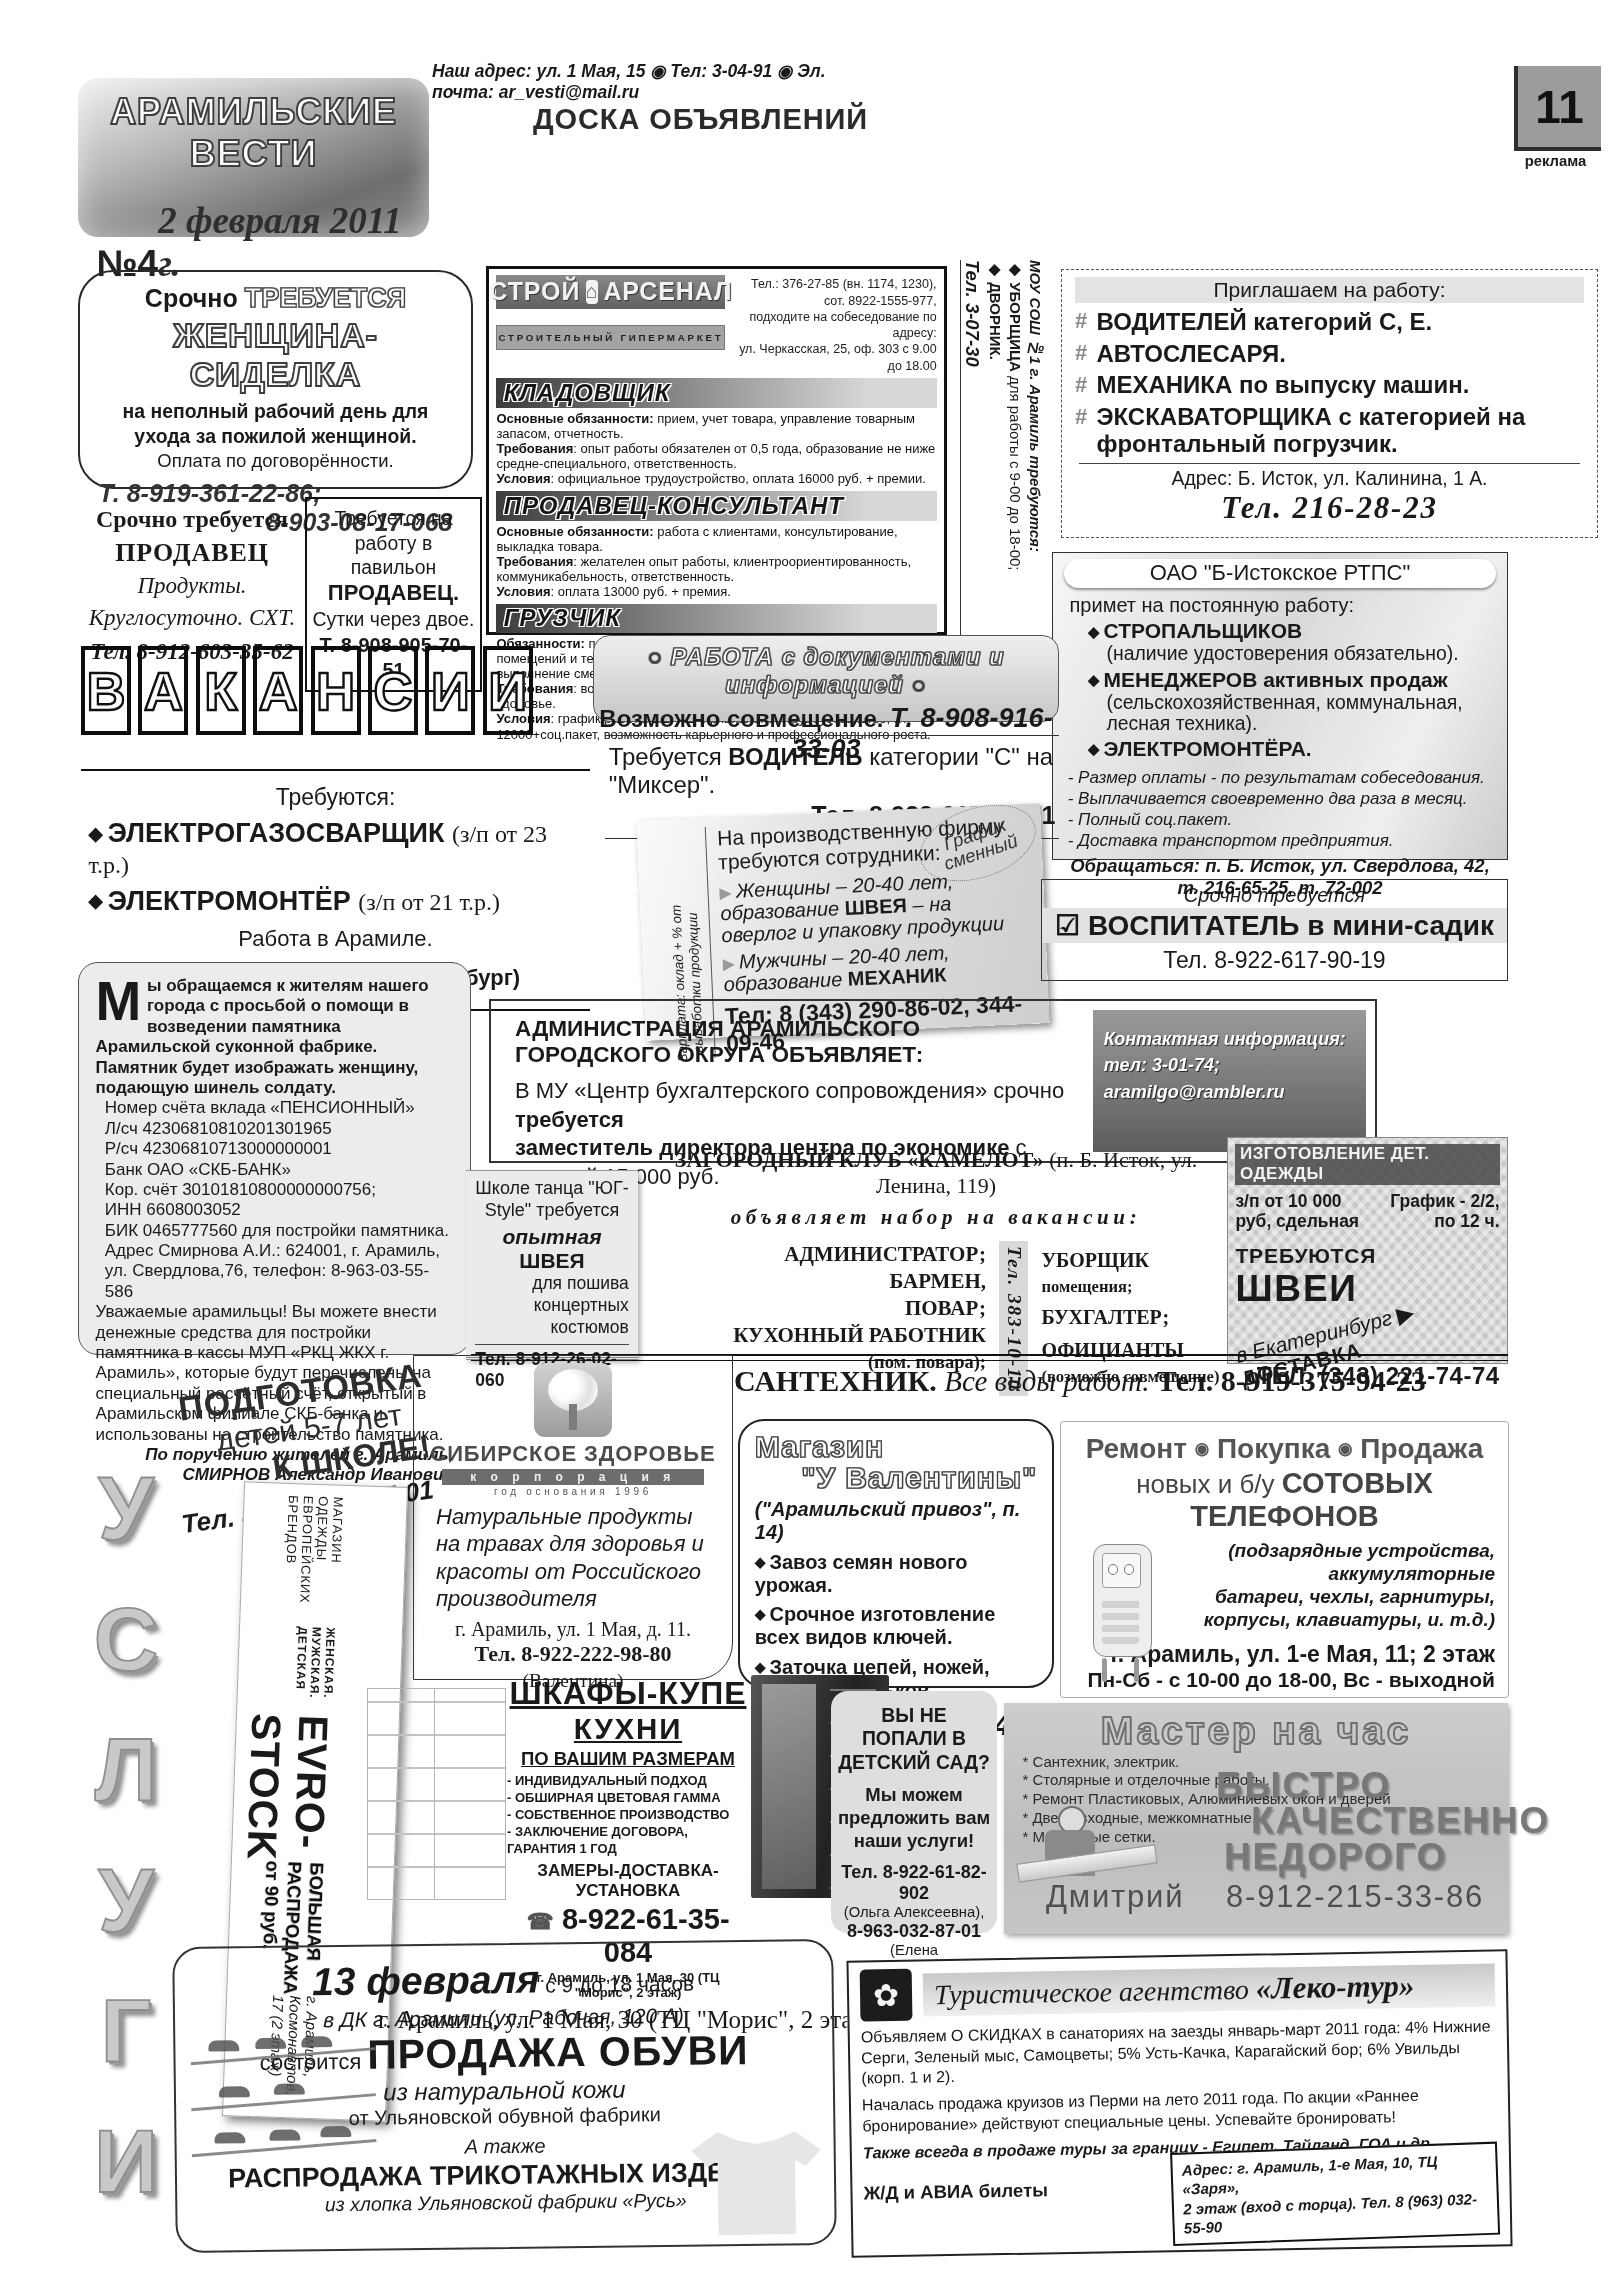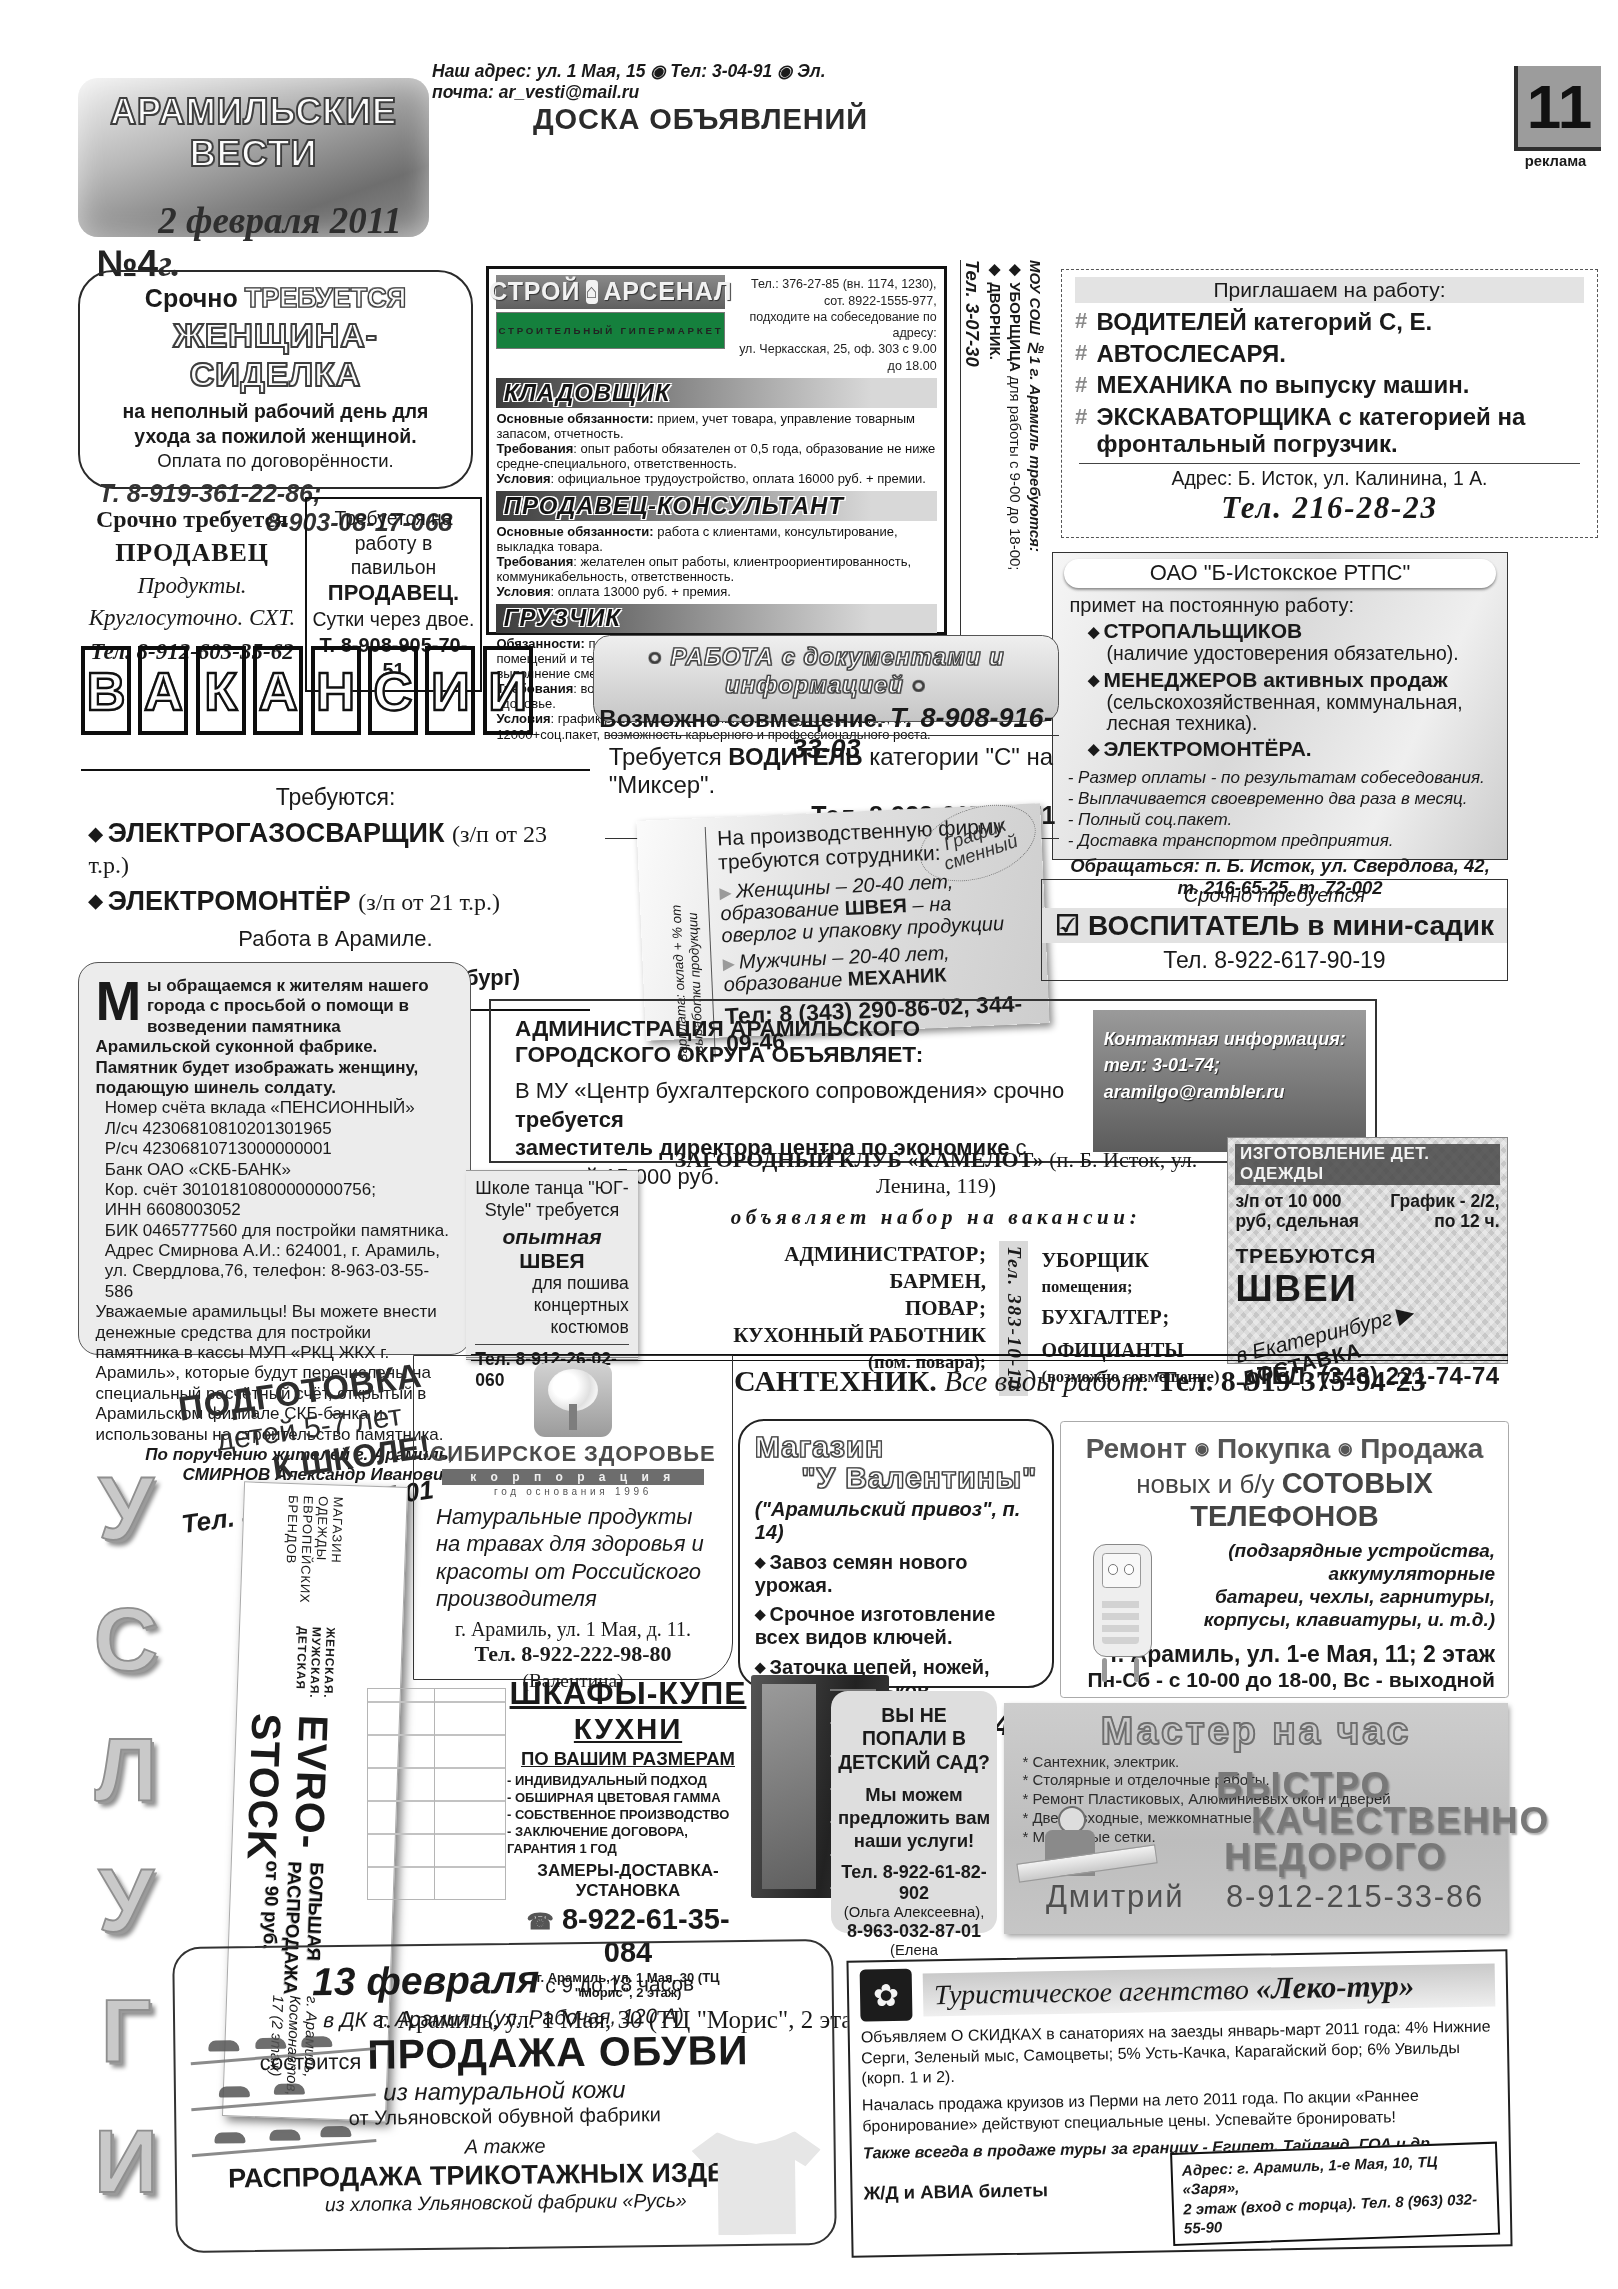--- a/index.html
+++ b/index.html
@@ -16,21 +16,21 @@
   #masthead{left:78px;top:78px;width:351px;height:159px;border-radius:20px;
     background:linear-gradient(160deg,#f0f0f0 0%,#b9b9b9 35%,#6e6e6e 75%,#8d8d8d 100%);
     box-shadow:inset 0 0 28px rgba(255,255,255,.5);padding:13px 9.2px 0 9.2px;box-sizing:border-box;}
   #masthead .mh-title{font-size:36px;font-weight:bold;letter-spacing:0.9px;text-align:center;}
   #masthead .mh-row{display:flex;justify-content:space-between;align-items:flex-end;margin-top:24px;padding:0 9.2px;}
   #masthead .mh-issue{font-size:37px;font-weight:bold;color:#222;text-shadow:0.9px 0.9px 0 #eee;}
   #masthead .mh-date{font-family:"Liberation Serif",serif;font-style:italic;font-weight:bold;font-size:37px;color:#2e2e2e;}
   #contactline{left:432px;top:61px;width:443px;font-size:17.5px;font-weight:bold;font-style:italic;}
   #boardtitle{left:533px;top:103px;font-size:29px;font-weight:bold;letter-spacing:0.9px;color:#2b2b2b;}
   #pagenum{left:1514px;top:66px;width:83px;height:81px;background:#9c9c9c;border-left:4.6px solid #2e2e2e;border-bottom:4.6px solid #2e2e2e;
-    display:flex;align-items:center;justify-content:center;font-size:62px;font-weight:bold;color:#111;}
+    display:flex;align-items:center;justify-content:center;font-size:46px;font-weight:bold;color:#111;}
   #pagelabel{left:1514px;top:153px;width:83px;text-align:center;font-size:14.8px;font-weight:bold;}
 
   
   #sidelka{left:78px;top:270px;width:395px;height:219px;border:2.8px solid #2a2a2a;border-radius:35px;
     padding:11px 18.5px;box-sizing:border-box;text-align:center;}
   #sidelka .s-t0{font-size:25px;}
   #sidelka .s-title{font-size:34px;font-weight:bold;letter-spacing:0.9px;margin-top:1.8px;}
   #sidelka .s-l{font-size:19.4px;font-weight:bold;line-height:1.25;text-align:center;}
   #sidelka .s-l3{font-size:18.5px;margin-top:1.8px;}
   #sidelka .s-ph{font-size:25px;font-weight:bold;font-style:italic;text-align:left;margin-top:7.4px;color:#333;}
@@ -41,21 +41,21 @@
   #prod2{left:305px;top:497px;width:177px;border:2.8px solid #111;padding:7.4px 5.5px;box-sizing:border-box;text-align:center;}
   #prod2 div{line-height:1.25;}
 
   #stroy{left:486px;top:266px;width:461px;height:369px;border:3.7px solid #111;box-sizing:border-box;padding:5.5px 7.4px;}
   .sa-logorow{display:flex;gap:9.2px;}
   .sa-logoblock{width:229px;}
   .sa-band{background:linear-gradient(180deg,#8a8a8a,#5f5f5f);display:flex;align-items:center;justify-content:center;gap:5.5px;padding:2.8px 5.5px;}
   .sa-band .sa-n{color:#f2f2f2;font-weight:bold;font-size:25px;letter-spacing:0.9px;text-shadow:0.9px 0.9px 0.9px #333;}
   .sa-house{display:inline-flex;width:28px;height:24px;background:#f2f2f2;border-radius:3.7px;align-items:center;justify-content:center;
      color:#666;font-size:20px;font-weight:bold;}
-  .sa-sub{background:#15803d;border:0.9px solid #777;font-size:9.7px;font-weight:bold;letter-spacing:2.8px;text-align:center;padding:12px 0;margin-top:3px;color:#222;}
+  .sa-sub{background:#a3a3a3;border:0.9px solid #777;font-size:9.7px;font-weight:bold;letter-spacing:2.8px;text-align:center;padding:6px 0;margin-top:16px;color:#222;}
   .sa-contact{flex:1;font-size:12.5px;text-align:right;line-height:1.3;padding-top:1.8px;color:#222;}
   .sa-jobbar{background:linear-gradient(90deg,#3c3c3c,#d8d8d8 85%);margin-top:4.6px;padding:0.9px 7.4px;}
   .sa-jobbar span{font-size:24px;font-weight:bold;font-style:italic;letter-spacing:0.9px;color:#161616;
      text-shadow:1.4px 1.4px 0 #fff,-1.4px -1.4px 0 #fff,1.4px -1.4px 0 #fff,-1.4px 1.4px 0 #fff;}
   .sa-body{font-size:13px;line-height:1.16;margin-top:2.8px;color:#111;}
   .sa-body .lbl{font-weight:bold;}
 
   #school{left:960px;top:260px;width:85px;height:380px;writing-mode:vertical-rl;
     border-left:1.8px solid #333;padding-left:5.5px;box-sizing:border-box;font-size:15px;line-height:1.35;}
   #school .sch-1{font-style:italic;font-weight:bold;}

